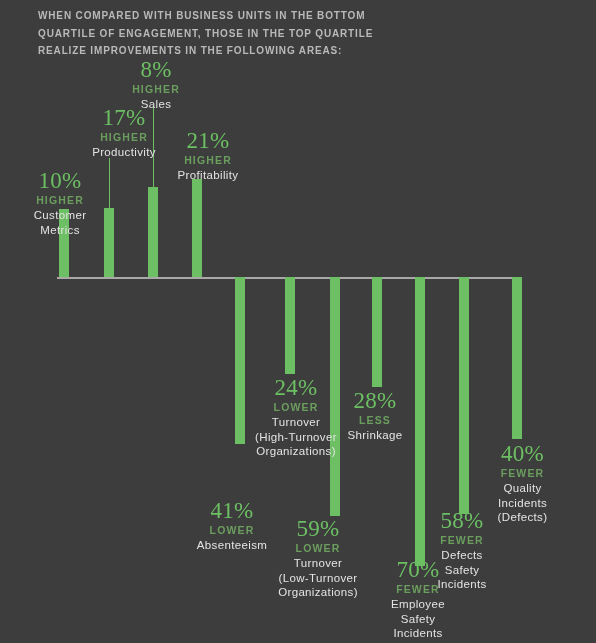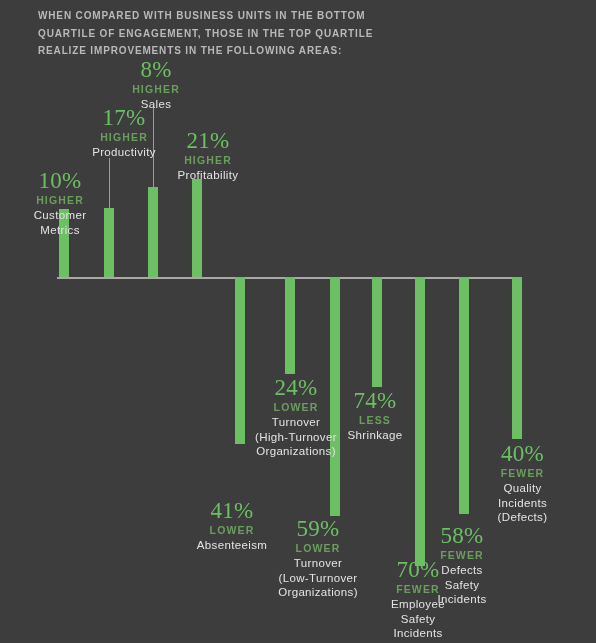--- a/index.html
+++ b/index.html
@@ -162,33 +162,33 @@
           <div class="label" style="color: rgb(227, 227, 227);">Organizations)</div>
         </div>
         <div class="annot" style="left: 258px; top: 516px; width: 120px;">
           <div class="pct" style="color: rgb(108, 191, 99);">59%</div>
           <div class="dir" style="color: rgb(107, 158, 94);">LOWER</div>
           <div class="label" style="color: rgb(227, 227, 227);">Turnover</div>
           <div class="label" style="color: rgb(227, 227, 227);">(Low-Turnover</div>
           <div class="label" style="color: rgb(227, 227, 227);">Organizations)</div>
         </div>
         <div class="annot" style="left: 327px; top: 388px; width: 96px;">
-          <div class="pct" style="color: rgb(108, 191, 99);">74%</div>
+          <div class="pct" style="color: rgb(108, 191, 99);">28%</div>
           <div class="dir" style="color: rgb(107, 158, 94);">LESS</div>
           <div class="label" style="color: rgb(227, 227, 227);">Shrinkage</div>
         </div>
         <div class="annot" style="left: 370px; top: 557px; width: 96px;">
           <div class="pct" style="color: rgb(108, 191, 99);">70%</div>
           <div class="dir" style="color: rgb(107, 158, 94);">FEWER</div>
           <div class="label" style="color: rgb(227, 227, 227);">Employee</div>
           <div class="label" style="color: rgb(227, 227, 227);">Safety</div>
           <div class="label" style="color: rgb(227, 227, 227);">Incidents</div>
         </div>
         <div class="annot" style="left: 414px; top: 508px; width: 96px;">
-          <div class="pct" style="color: rgb(108, 191, 99); margin-top: 15px;">58%</div>
+          <div class="pct" style="color: rgb(108, 191, 99);">58%</div>
           <div class="dir" style="color: rgb(107, 158, 94);">FEWER</div>
           <div class="label" style="color: rgb(227, 227, 227);">Defects</div>
           <div class="label" style="color: rgb(227, 227, 227);">Safety</div>
           <div class="label" style="color: rgb(227, 227, 227);">Incidents</div>
         </div>
         <div class="annot" style="left: 470px; top: 441px; width: 105px;">
           <div class="pct" style="color: rgb(108, 191, 99);">40%</div>
           <div class="dir" style="color: rgb(107, 158, 94);">FEWER</div>
           <div class="label" style="color: rgb(227, 227, 227);">Quality</div>
           <div class="label" style="color: rgb(227, 227, 227);">Incidents</div>

